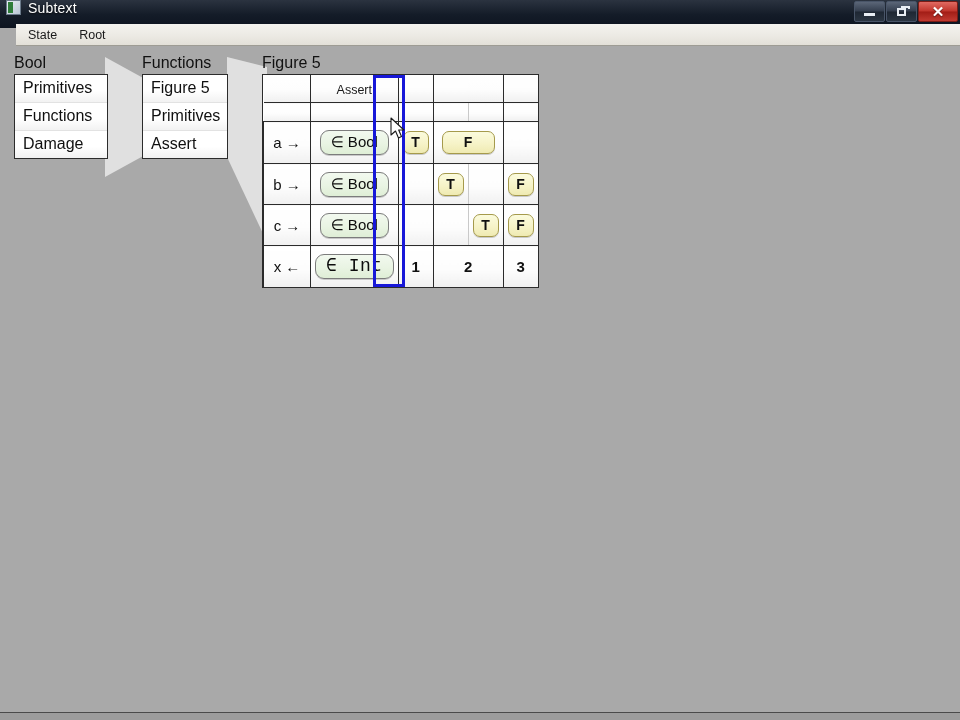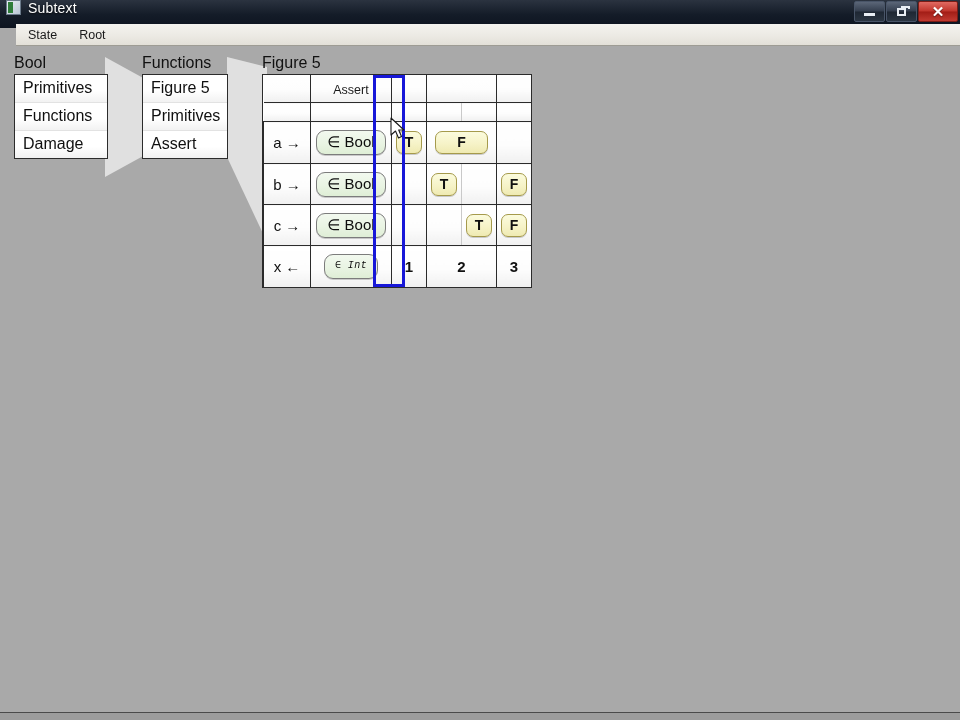--- a/index.html
+++ b/index.html
@@ -129,21 +129,21 @@
 
   
   .pill-type{
     display:inline-block;border-radius:9px;
     border:1px solid #7c7c7c;
     background:linear-gradient(180deg,#f2f9ef 0%,#e9f4e3 55%,#dfeed6 100%);
     color:#0d0d0d;font-size:15px;line-height:20px;
     padding:1px 10px 2px 10px;box-shadow:0 1px 0 rgba(0,0,0,.18);
     white-space:nowrap;
   }
-  .pill-type.mono{font-family:"Liberation Mono", monospace;font-size:10px;letter-spacing:.5px;font-style:italic;}
+  .pill-type.mono{font-family:"Liberation Mono", monospace;font-size:18px;letter-spacing:.5px;}
   .pill-bool{
     display:inline-block;border-radius:7px;
     border:1px solid #a59a4c;
     background:linear-gradient(180deg,#fbfbdd 0%,#f6f3c8 55%,#efeab2 100%);
     color:#101010;font-size:14px;font-weight:bold;line-height:18px;
     min-width:14px;padding:1px 5px 2px 5px;
     box-shadow:0 1px 0 rgba(0,0,0,.18);
   }
   .pill-bool.wide{
     display:block;width:auto;margin:0 4px;padding:1px 5px 2px 5px;

